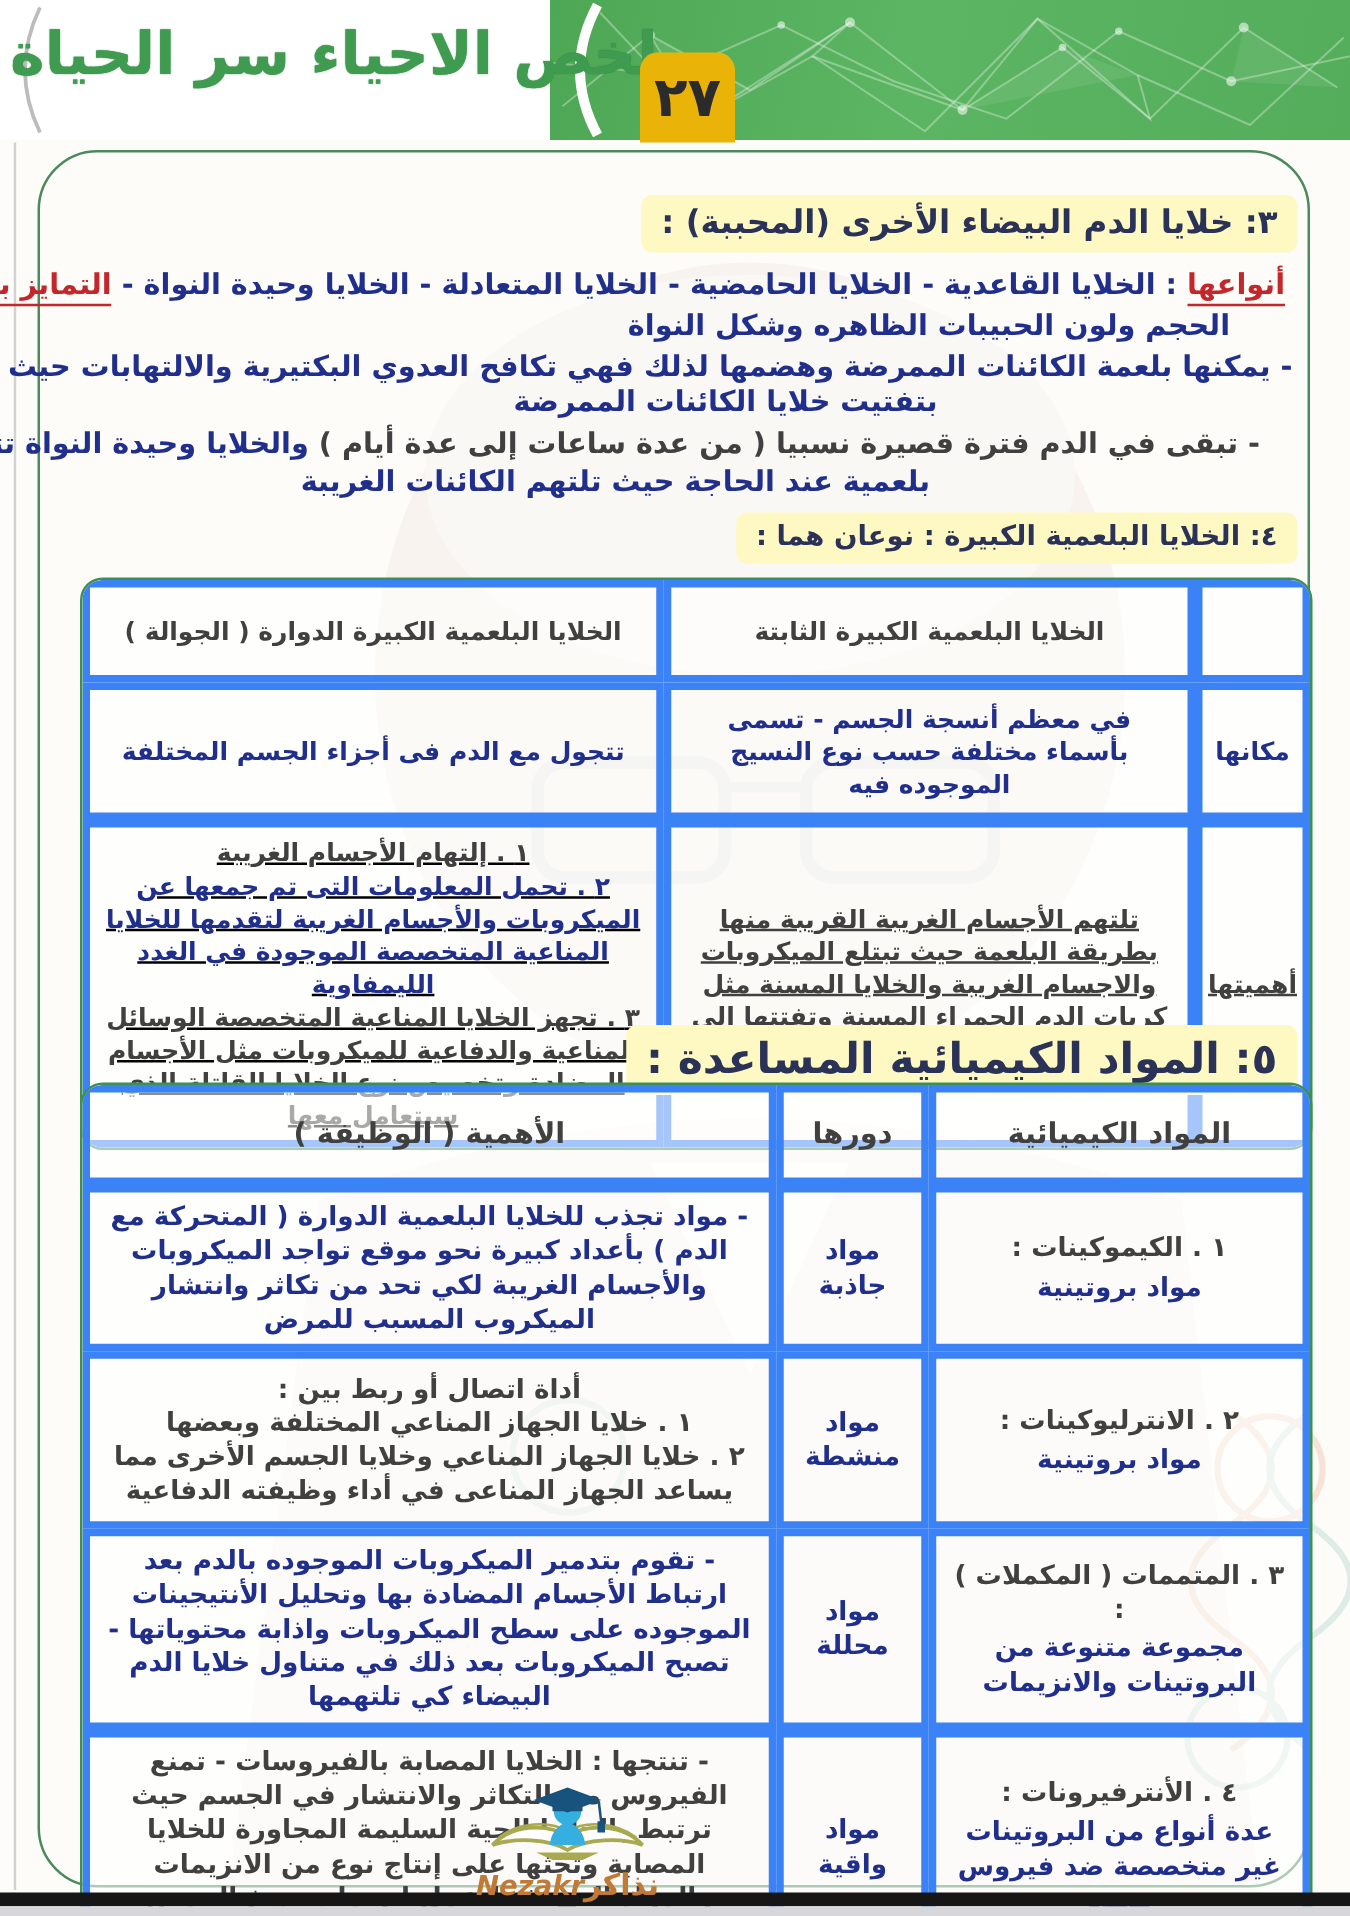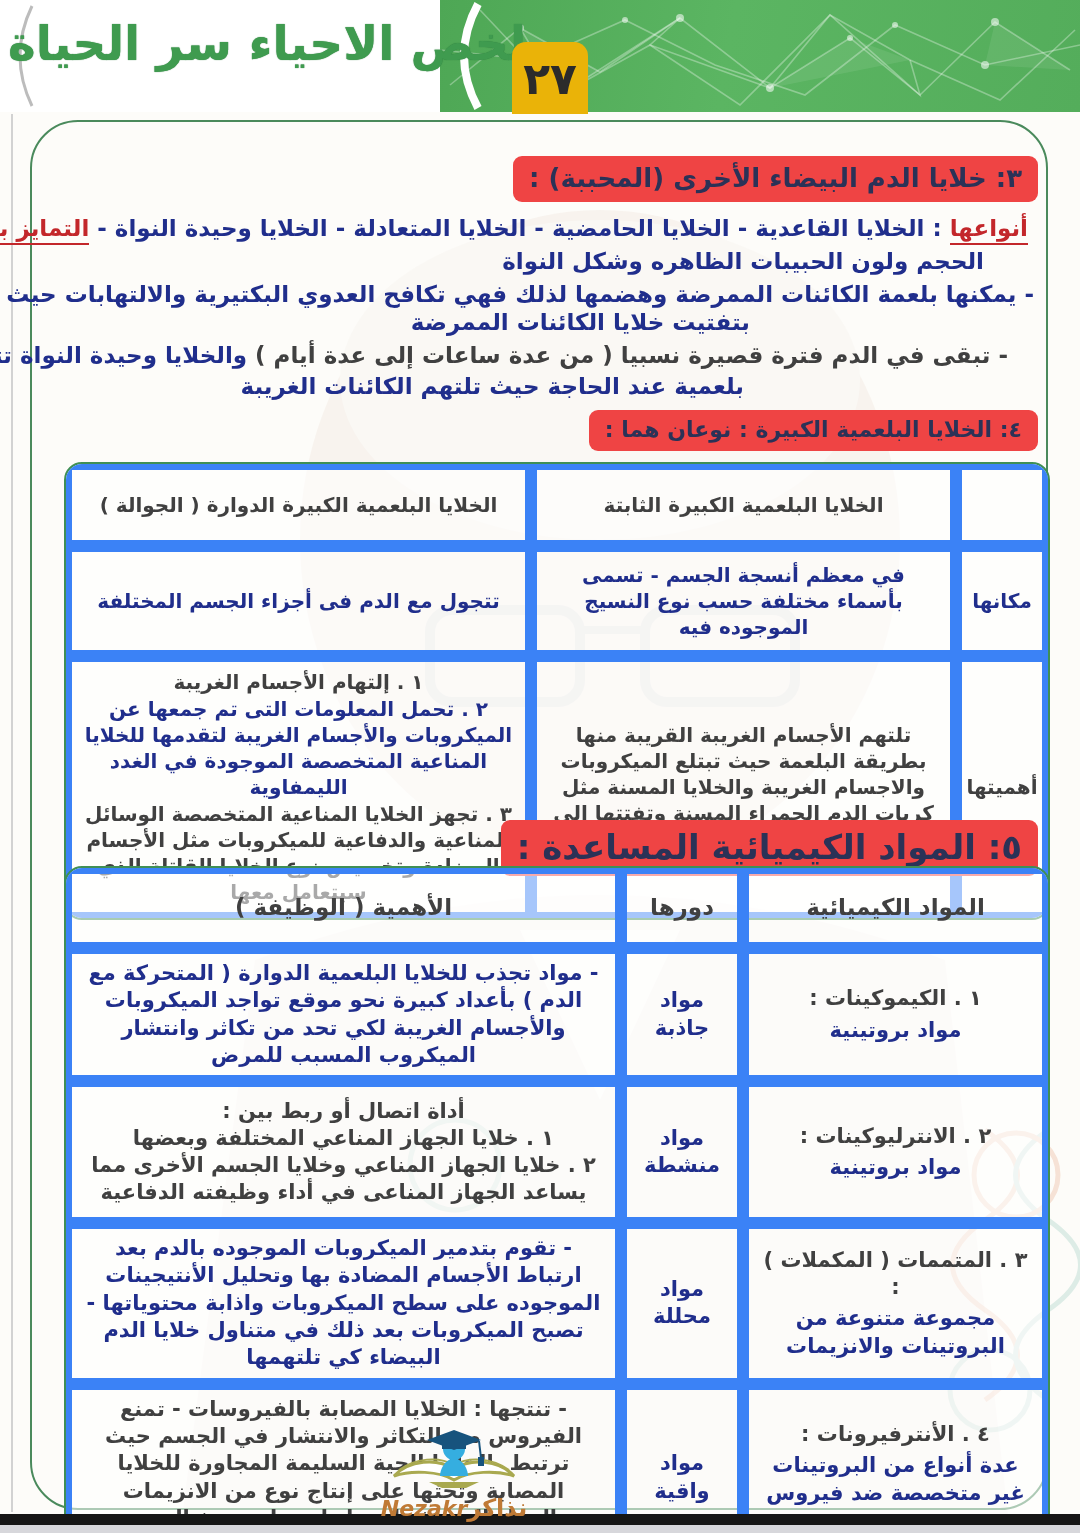--- a/index.html
+++ b/index.html
@@ -20,32 +20,32 @@
     border-radius:14px 14px 0 0;display:flex;align-items:center;justify-content:center;
     font-size:44px;color:#2b2b2b;z-index:6;}
   
   .edge-line{position:absolute;left:11px;top:114px;width:2px;height:1398px;background:#d2d2d2;z-index:1;}
   .frame{position:absolute;left:30px;top:120px;width:1014px;height:1386px;
     border:2.5px solid #4a8a5c;border-radius:48px;z-index:1;background:transparent;}
   .bottom-bar{position:absolute;left:0;top:1514px;width:1080px;height:11px;background:#161616;z-index:7;}
   .bottom-strip{position:absolute;left:0;top:1525px;width:1080px;height:8px;background:#d7d7db;z-index:7;}
   
   .content{position:absolute;inset:0;z-index:2;direction:rtl;}
-  .pill{position:absolute;background:#ef4444;border-radius:9px;padding:7px 16px 9px;
+  .pill{position:absolute;background:#fef9c3;border-radius:9px;padding:7px 16px 9px;
     color:#2b3257;font-size:26px;white-space:nowrap;}
   .line{position:absolute;white-space:nowrap;font-size:23px;line-height:28px;}
   
   .gtable{position:absolute;display:grid;direction:rtl;border:2px solid #3f8f55;border-radius:18px;
     overflow:hidden;background:rgba(255,255,255,0.55);}
   .gtable .cell{border:6px solid #3b82f6;display:flex;flex-direction:column;align-items:center;
     justify-content:center;text-align:center;padding:6px 12px;}
   .t1{left:64px;top:462px;width:982px;grid-template-columns:92px 425px 1fr;font-size:20px;line-height:1.3;}
   .t1 .hrow{min-height:58px;}
   .t1 .prow{min-height:86px;}
-  .t1 .irow{min-height:198px;}
+  .t1 .irow{min-height:198px;text-decoration:underline;}
   .t1 .list{display:block;text-align:center;}
   .t1 .list div{margin:1px 0;}
   .t2{left:64px;top:866px;width:982px;grid-template-columns:305px 122px 1fr;font-size:21px;line-height:1.3;}
   .t2 .hrow{min-height:56px;font-size:23px;}
   .t2 .r1{min-height:104px;}
   .t2 .r2{min-height:118px;}
   .t2 .r3{min-height:128px;}
   .t2 .r4{min-height:146px;}
   .pre{white-space:pre-line;}
   .subt{margin-top:4px;}

